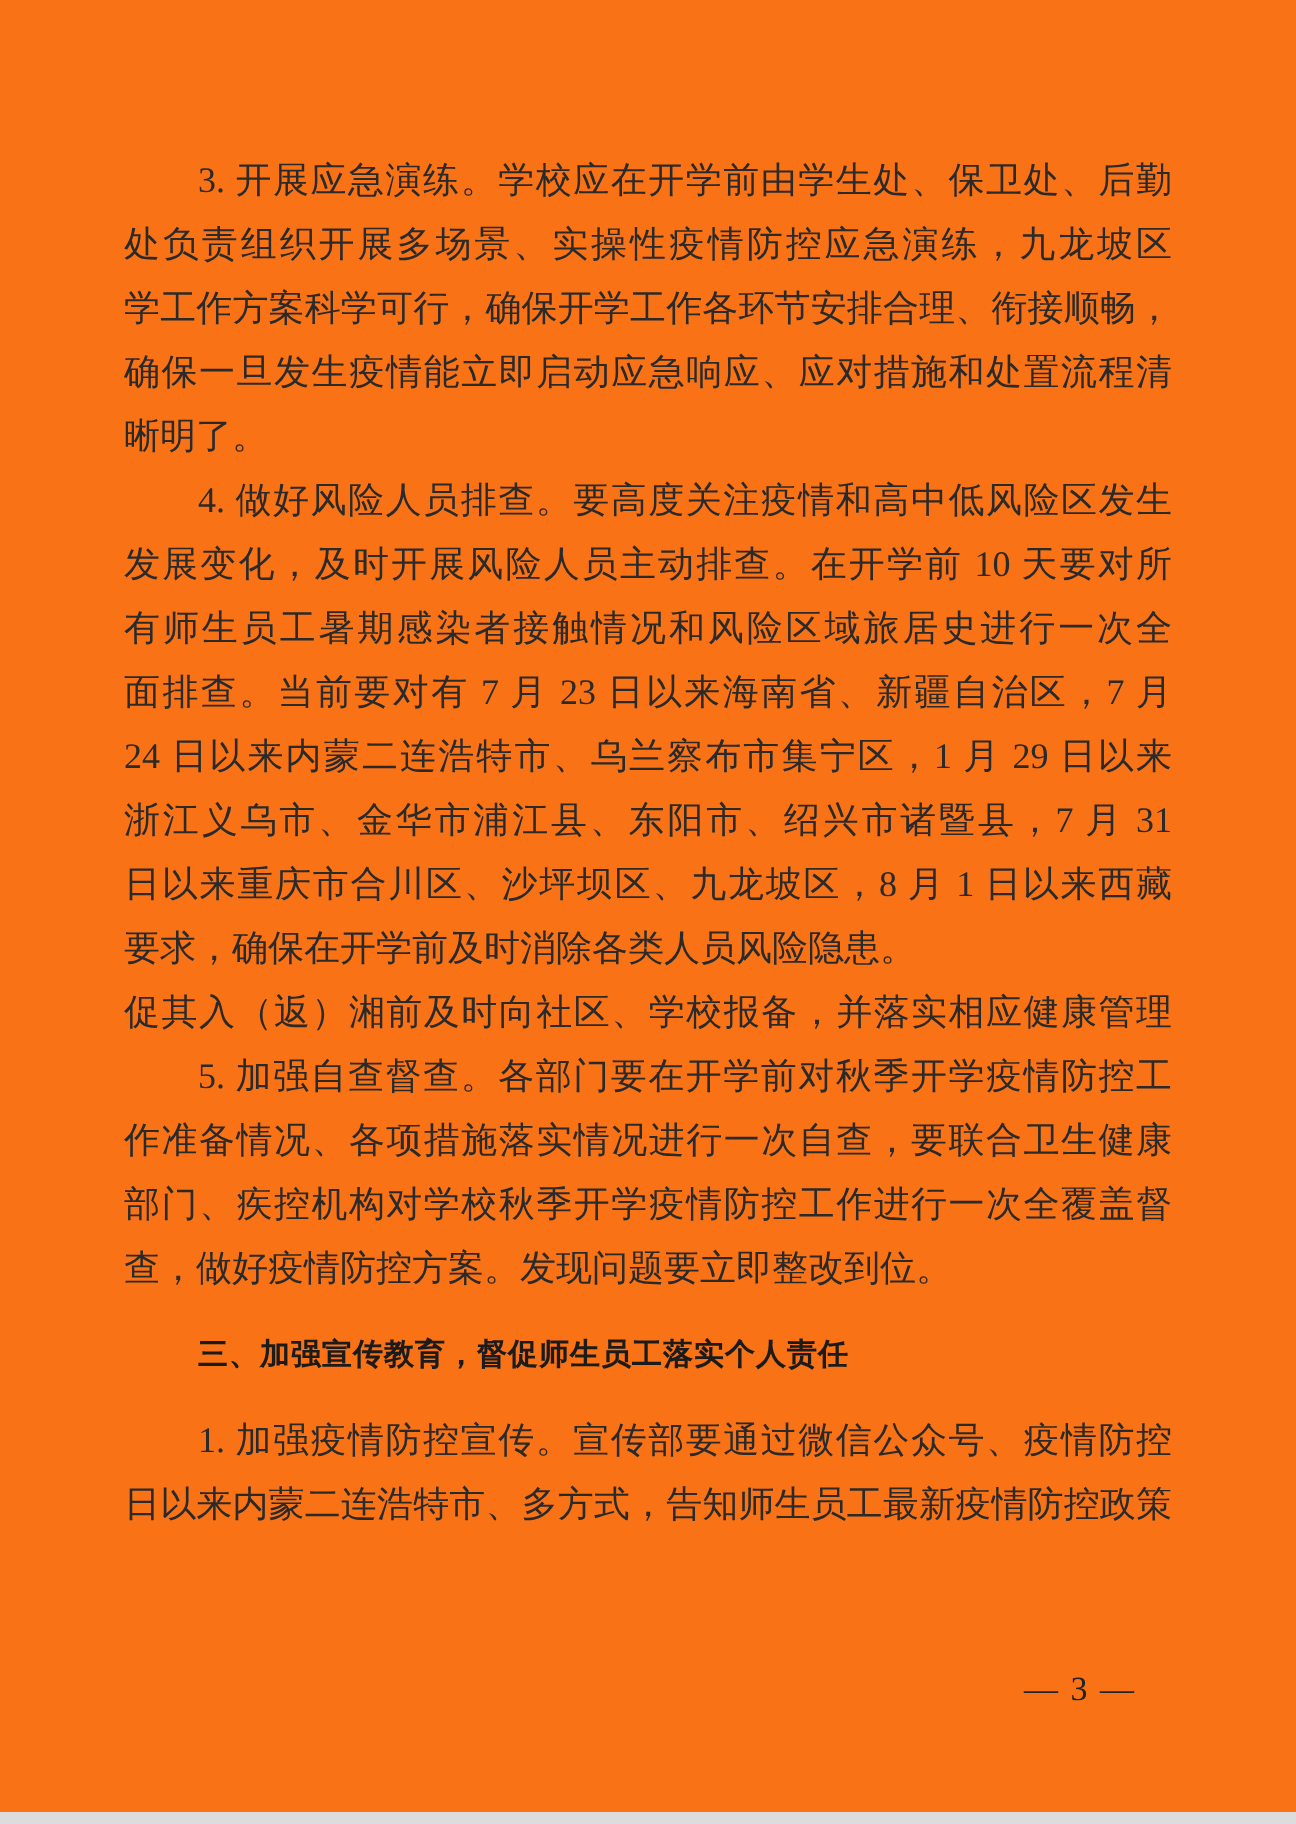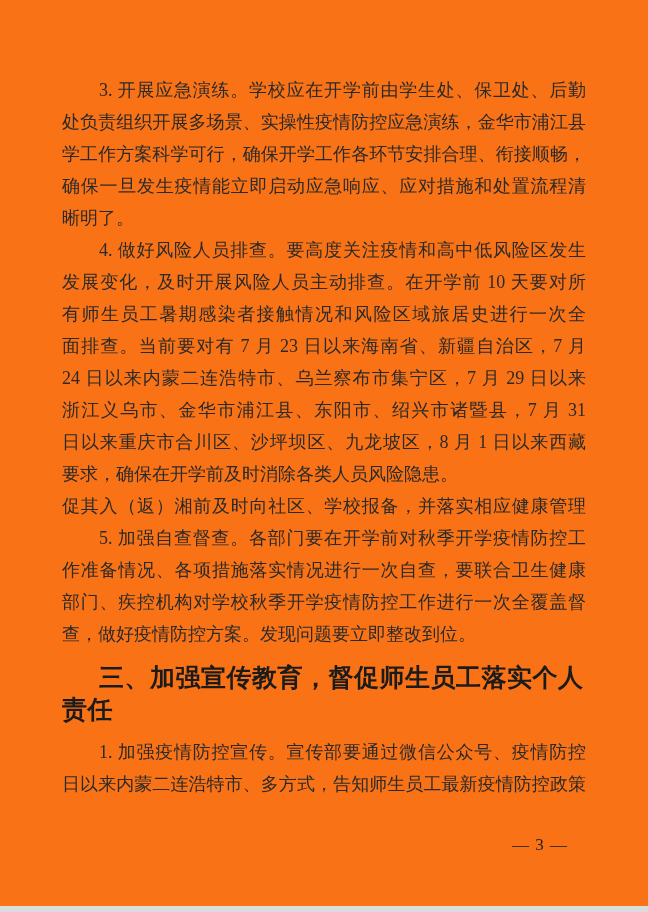--- a/index.html
+++ b/index.html
@@ -39,23 +39,23 @@
     height: 32px;
     overflow: hidden;
   }
   .line.first {
     text-indent: 37px;
   }
   .line.last {
     text-align-last: left;
   }
   .heading {
-    font-family: Liberation Serif, serif;
+    font-family: Liberation Sans, sans-serif;
     font-weight: bold;
-    font-size: 25px;
+    font-size: 15px;
     line-height: 32px;
     color: #1b1b1b;
     margin: 12px 0 10px 0;
     text-indent: 37px;
     letter-spacing: 0.5px;
   }
   .footer {
     position: absolute;
     top: 835px;
     right: 80px;
@@ -73,31 +73,31 @@
     background: #dcdcdc;
   }
 </style>
 </head>
 <body>
 
 <div class="page">
   <div class="content" id="doc-body">
       <div class="para">
         <div class="line first">3. 开展应急演练。学校应在开学前由学生处、保卫处、后勤</div>
-        <div class="line">处负责组织开展多场景、实操性疫情防控应急演练，金华市浦江县</div>
+        <div class="line">处负责组织开展多场景、实操性疫情防控应急演练，九龙坡区</div>
         <div class="line">学工作方案科学可行，确保开学工作各环节安排合理、衔接顺畅，</div>
         <div class="line">确保一旦发生疫情能立即启动应急响应、应对措施和处置流程清</div>
         <div class="line last">晰明了。</div>
       </div>
       <div class="para">
         <div class="line first">4. 做好风险人员排查。要高度关注疫情和高中低风险区发生</div>
         <div class="line">发展变化，及时开展风险人员主动排查。在开学前 10 天要对所</div>
         <div class="line">有师生员工暑期感染者接触情况和风险区域旅居史进行一次全</div>
         <div class="line">面排查。当前要对有 7 月 23 日以来海南省、新疆自治区，7 月</div>
-        <div class="line">24 日以来内蒙二连浩特市、乌兰察布市集宁区，7 月 29 日以来</div>
+        <div class="line">24 日以来内蒙二连浩特市、乌兰察布市集宁区，1 月 29 日以来</div>
         <div class="line">浙江义乌市、金华市浦江县、东阳市、绍兴市诸暨县，7 月 31</div>
         <div class="line">日以来重庆市合川区、沙坪坝区、九龙坡区，8 月 1 日以来西藏</div>
         <div class="line last">要求，确保在开学前及时消除各类人员风险隐患。</div>
         <div class="line">促其入（返）湘前及时向社区、学校报备，并落实相应健康管理</div>
       </div>
       <div class="para">
         <div class="line first">5. 加强自查督查。各部门要在开学前对秋季开学疫情防控工</div>
         <div class="line">作准备情况、各项措施落实情况进行一次自查，要联合卫生健康</div>
         <div class="line">部门、疾控机构对学校秋季开学疫情防控工作进行一次全覆盖督</div>
         <div class="line last">查，做好疫情防控方案。发现问题要立即整改到位。</div>

